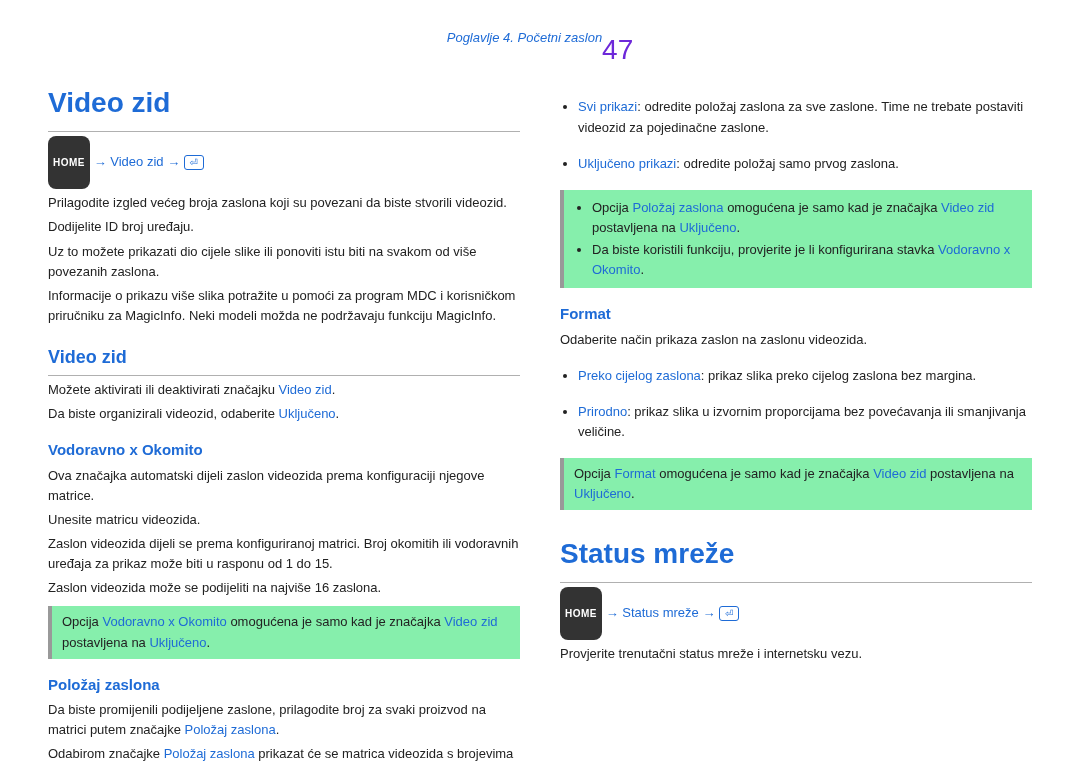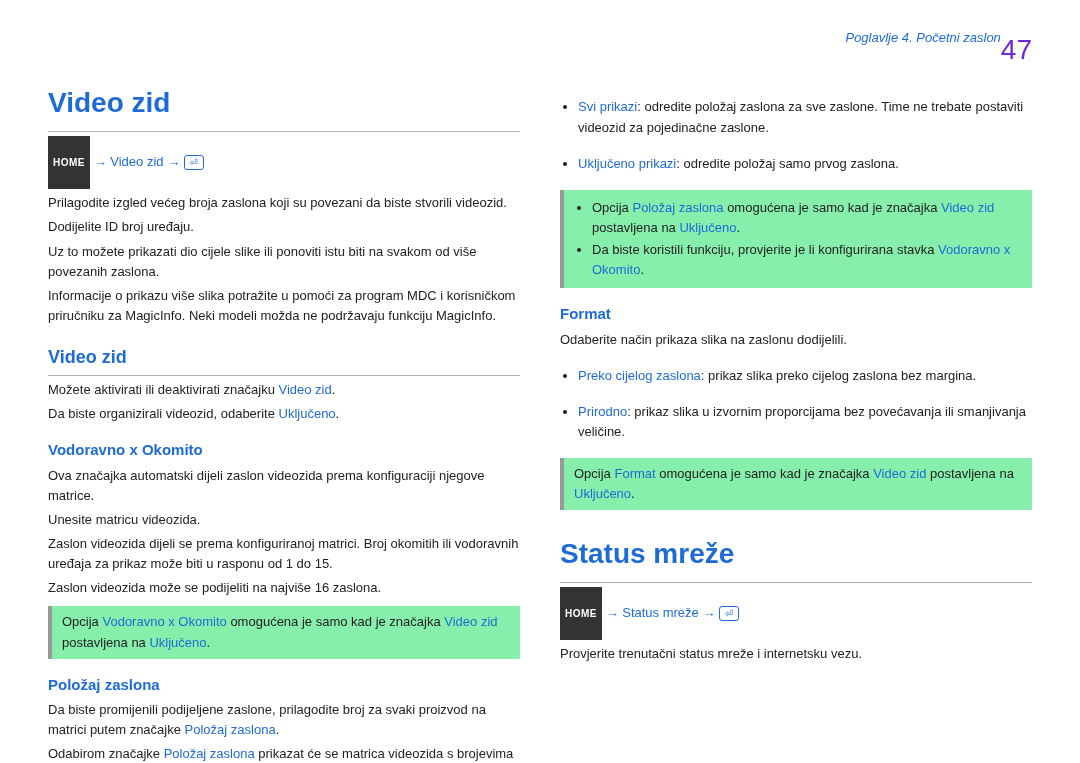--- a/index.html
+++ b/index.html
@@ -14,21 +14,21 @@
     line-height: 1.55;
   }
   .page {
     box-sizing: border-box;
     width: 1080px;
     height: 763px;
     padding: 28px 48px 28px 48px;
   }
   .top-row {
     display: flex;
-    justify-content: flex-end;
+    justify-content: center;
     align-items: flex-start;
     margin-bottom: 10px;
   }
   .chapter {
     color: #1e6bd6;
     font-size: 13px;
     font-style: italic;
   }
   .page-number {
     color: #6d28d9;
@@ -69,21 +69,21 @@
     margin: 4px 0;
   }
   .blue { color: #1e6bd6; }
   .home-badge {
     display: inline-block;
     background: #333;
     color: #fff;
     font-size: 10px;
     font-weight: 700;
     padding: 19px 5px;
-    border-radius: 0;
+    border-radius: 8px;
     vertical-align: middle;
     letter-spacing: 0.5px;
   }
   .enter-icon {
     display: inline-flex;
     align-items: center;
     justify-content: center;
     border: 1px solid #1e6bd6;
     color: #1e6bd6;
     border-radius: 3px;
@@ -192,21 +192,21 @@
           <li>
             <span>Opcija </span><span class="blue">Položaj zaslona</span><span> omogućena je samo kad je značajka </span><span class="blue">Video zid</span><span> postavljena na </span><span class="blue">Uključeno</span><span>.</span>
           </li>
           <li>
             <span>Da biste koristili funkciju, provjerite je li konfigurirana stavka </span><span class="blue">Vodoravno x Okomito</span><span>.</span>
           </li>
         </ul>
       </div>
 
       <h3 class="subsection">Format</h3>
-      <p>Odaberite način prikaza slika na zaslonu dodijelili.</p>
+      <p>Odaberite način prikaza zaslon na zaslonu videozida.</p>
       <ul class="bullets">
         <li>
           <span class="blue">Preko cijelog zaslona</span><span>: prikaz slika preko cijelog zaslona bez margina.</span>
         </li>
         <li>
           <span class="blue">Prirodno</span><span>: prikaz slika u izvornim proporcijama bez povećavanja ili smanjivanja veličine.</span>
         </li>
       </ul>
       <div class="note-box">
         <span>Opcija </span><span class="blue">Format</span><span> omogućena je samo kad je značajka </span><span class="blue">Video zid</span><span> postavljena na </span><span class="blue">Uključeno</span><span>.</span>

